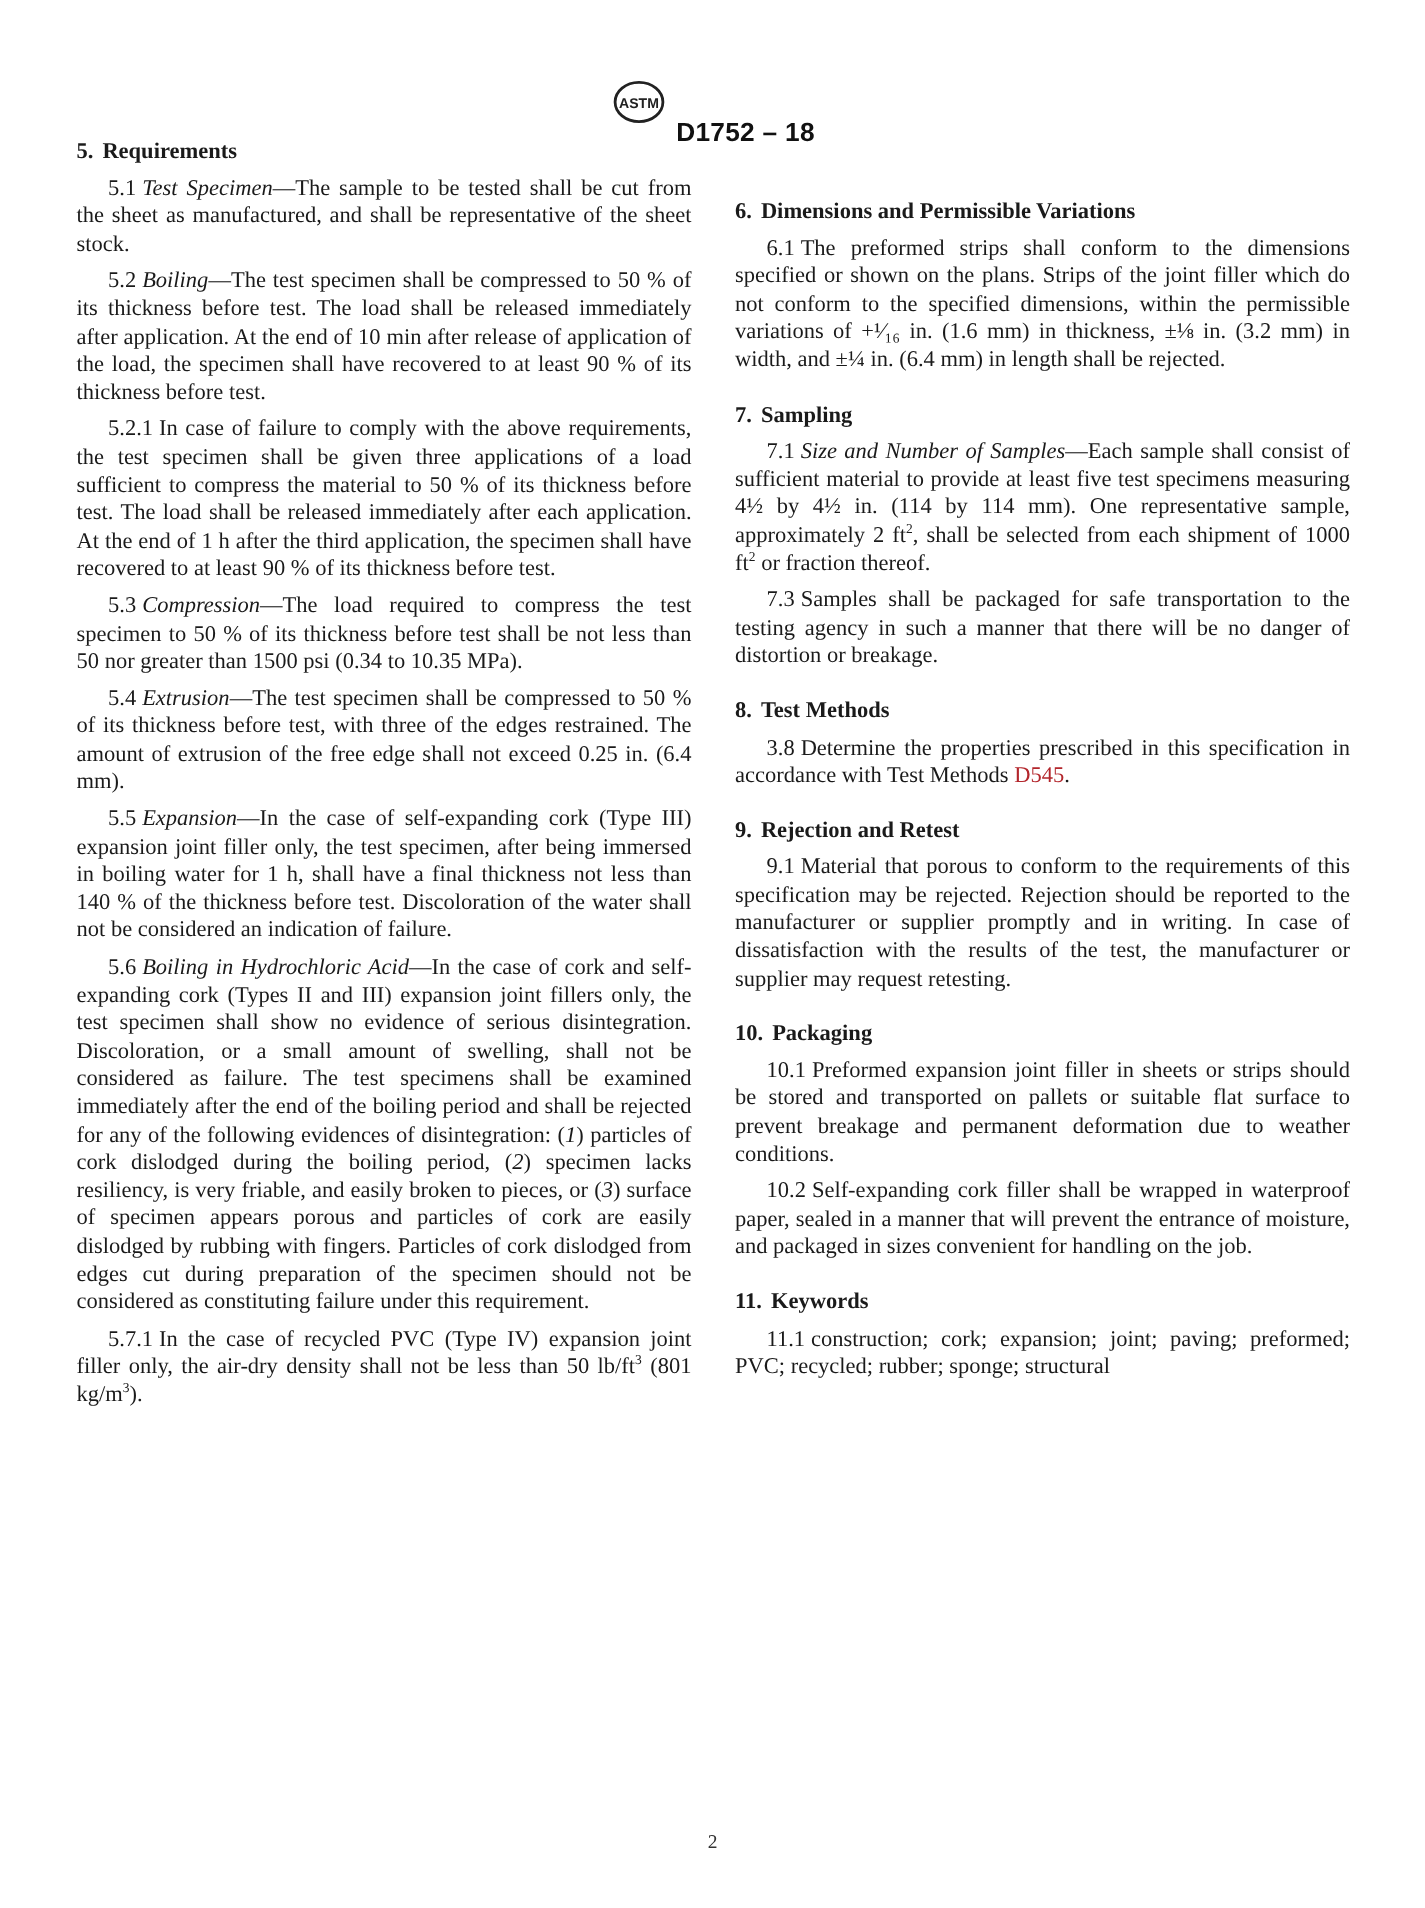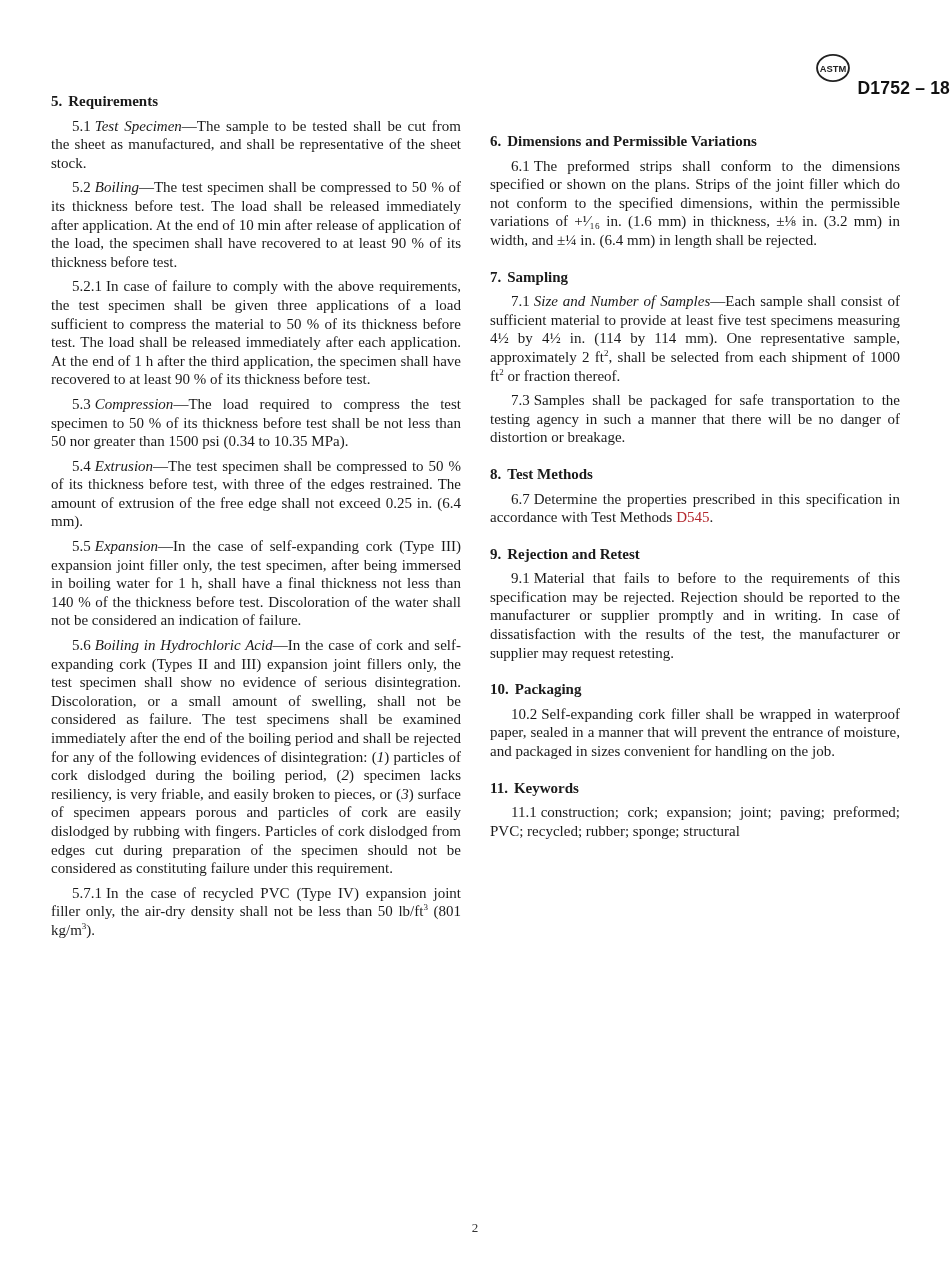--- a/index.html
+++ b/index.html
@@ -1,19 +1,19 @@
 <!DOCTYPE html>
 <html><head>
   <meta charset="utf-8">
   <style>
     html, body { margin: 0; padding: 0; background: #ffffff; }
     body { width: 950px; height: 1272px; position: relative; overflow: hidden;
            font-family: "Liberation Serif", "DejaVu Serif", serif; color: #1a1a1a; }
     .header { position: absolute; top: 52px; left: 0; width: 950px; height: 32px;
-              display: flex; justify-content: flex-end; align-items: center; gap: 6px; }
+              display: flex; justify-content: center; align-items: center; gap: 6px; }
     .logo { width: 38px; height: 30px; }
     .doc-id { font-family: "Liberation Sans", "DejaVu Sans", sans-serif; font-weight: bold;
               font-size: 17.5px; color: #111; letter-spacing: 0.2px; margin-top: 41px; }
     .col { position: absolute; top: 92px; width: 410px; }
     .col.left { left: 51px; }
     .col.right { left: 490px; margin-top: 40px; }
     .section-head { font-weight: bold; font-size: 15px; line-height: 18.6px; margin: 0 0 6px 0; }
     .section-head .num { margin-right: 6px; }
     p.para { margin: 0 0 6px 0; font-size: 15px; line-height: 18.6px; text-align: justify;
              text-indent: 21px; hyphens: manual; }
@@ -93,35 +93,38 @@
   </p>
   <p class="para">
     <span class="pnum">7.3</span><span>Samples shall be packaged for safe transportation to the testing agency in such a manner that there will be no danger of distortion or breakage.</span>
   </p>
 
   <div class="gap-section"></div>
   <div class="section-head">
     <span class="num">8.</span><span>Test Methods</span>
   </div>
   <p class="para">
-    <span class="pnum">6.7</span><span>Determine the properties prescribed in this specification in accordance with Test Methods </span><span class="link">D545</span><span>.</span>
+    <span class="pnum">3.8</span><span>Determine the properties prescribed in this specification in accordance with Test Methods </span><span class="link">D545</span><span>.</span>
   </p>
 
   <div class="gap-section"></div>
   <div class="section-head">
     <span class="num">9.</span><span>Rejection and Retest</span>
   </div>
   <p class="para">
-    <span class="pnum">9.1</span><span>Material that fails to before to the requirements of this specification may be rejected. Rejection should be reported to the manufacturer or supplier promptly and in writing. In case of dissatisfaction with the results of the test, the manufacturer or supplier may request retesting.</span>
+    <span class="pnum">9.1</span><span>Material that porous to conform to the requirements of this specification may be rejected. Rejection should be reported to the manufacturer or supplier promptly and in writing. In case of dissatisfaction with the results of the test, the manufacturer or supplier may request retesting.</span>
   </p>
 
   <div class="gap-section"></div>
   <div class="section-head">
     <span class="num">10.</span><span>Packaging</span>
   </div>
+  <p class="para">
+    <span class="pnum">10.1</span><span>Preformed expansion joint filler in sheets or strips should be stored and transported on pallets or suitable flat surface to prevent breakage and permanent deformation due to weather conditions.</span>
+  </p>
   <p class="para">
     <span class="pnum">10.2</span><span>Self-expanding cork filler shall be wrapped in water­proof paper, sealed in a manner that will prevent the entrance of moisture, and packaged in sizes convenient for handling on the job.</span>
   </p>
 
   <div class="gap-section"></div>
   <div class="section-head">
     <span class="num">11.</span><span>Keywords</span>
   </div>
   <p class="para">
     <span class="pnum">11.1</span><span>construction; cork; expansion; joint; paving; pre­formed; PVC; recycled; rubber; sponge; structural</span>

